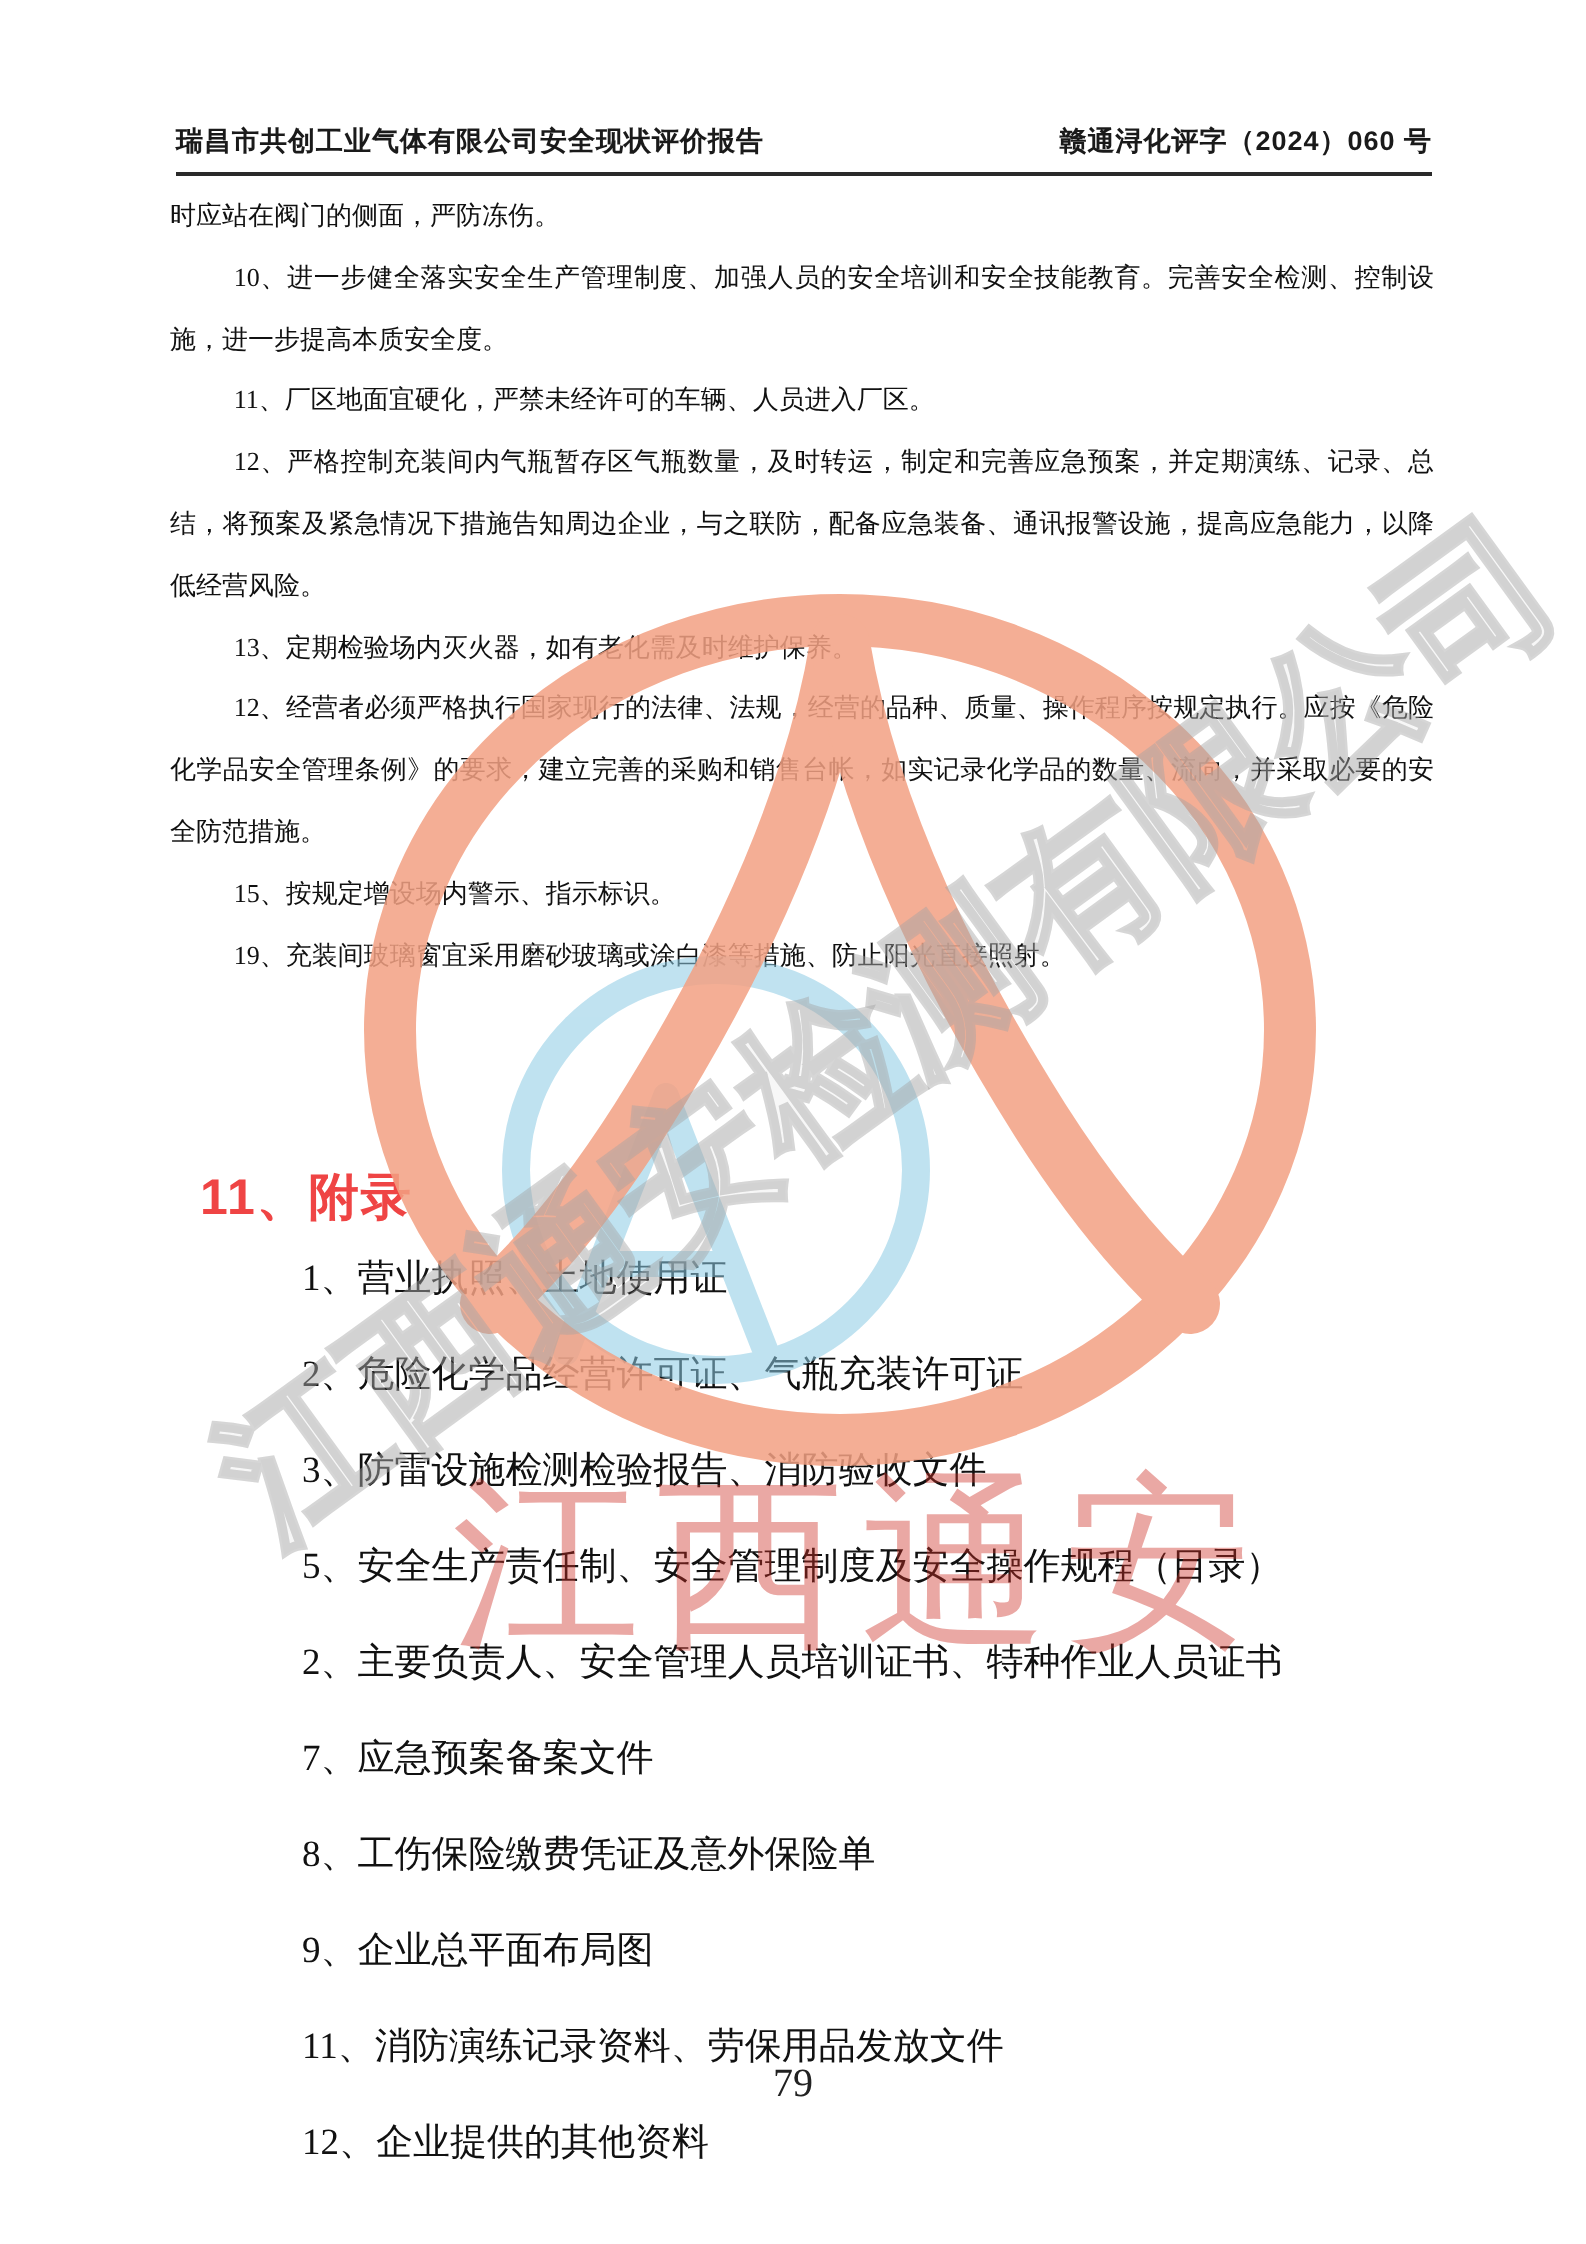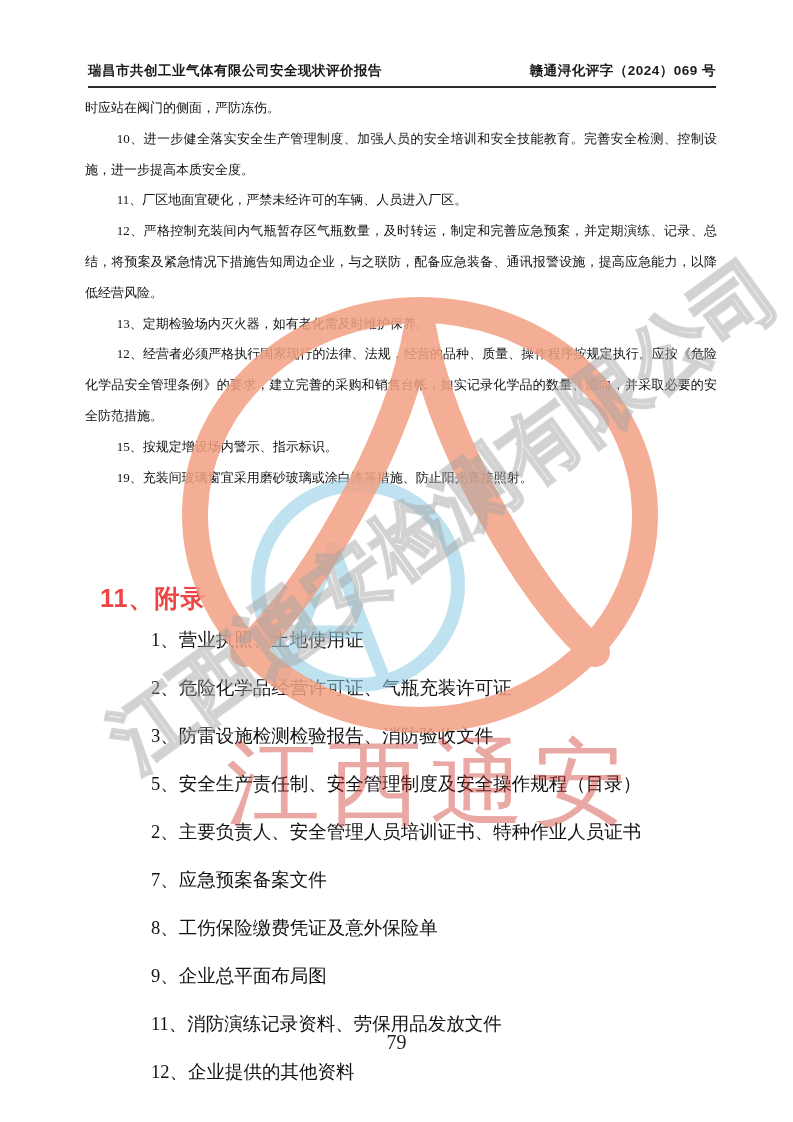--- a/index.html
+++ b/index.html
@@ -69,21 +69,21 @@
     pointer-events:none;
   }
 </style>
 </head>
 <body>
 
 <div class="page">
 
   <div class="header">
     <span>瑞昌市共创工业气体有限公司安全现状评价报告</span>
-    <span>赣通浔化评字（2024）069 号</span>
+    <span>赣通浔化评字（2024）060 号</span>
   </div>
   <div class="header-rule"></div>
 
   <div class="main">
     <p class="cont">时应站在阀门的侧面，严防冻伤。</p>
     <div>
         <p class="para">10、进一步健全落实安全生产管理制度、加强人员的安全培训和安全技能教育。完善安全检测、控制设施，进一步提高本质安全度。</p>
         <p class="para">11、厂区地面宜硬化，严禁未经许可的车辆、人员进入厂区。</p>
         <p class="para">12、严格控制充装间内气瓶暂存区气瓶数量，及时转运，制定和完善应急预案，并定期演练、记录、总结，将预案及紧急情况下措施告知周边企业，与之联防，配备应急装备、通讯报警设施，提高应急能力，以降低经营风险。</p>
         <p class="para">13、定期检验场内灭火器，如有老化需及时维护保养。</p>

